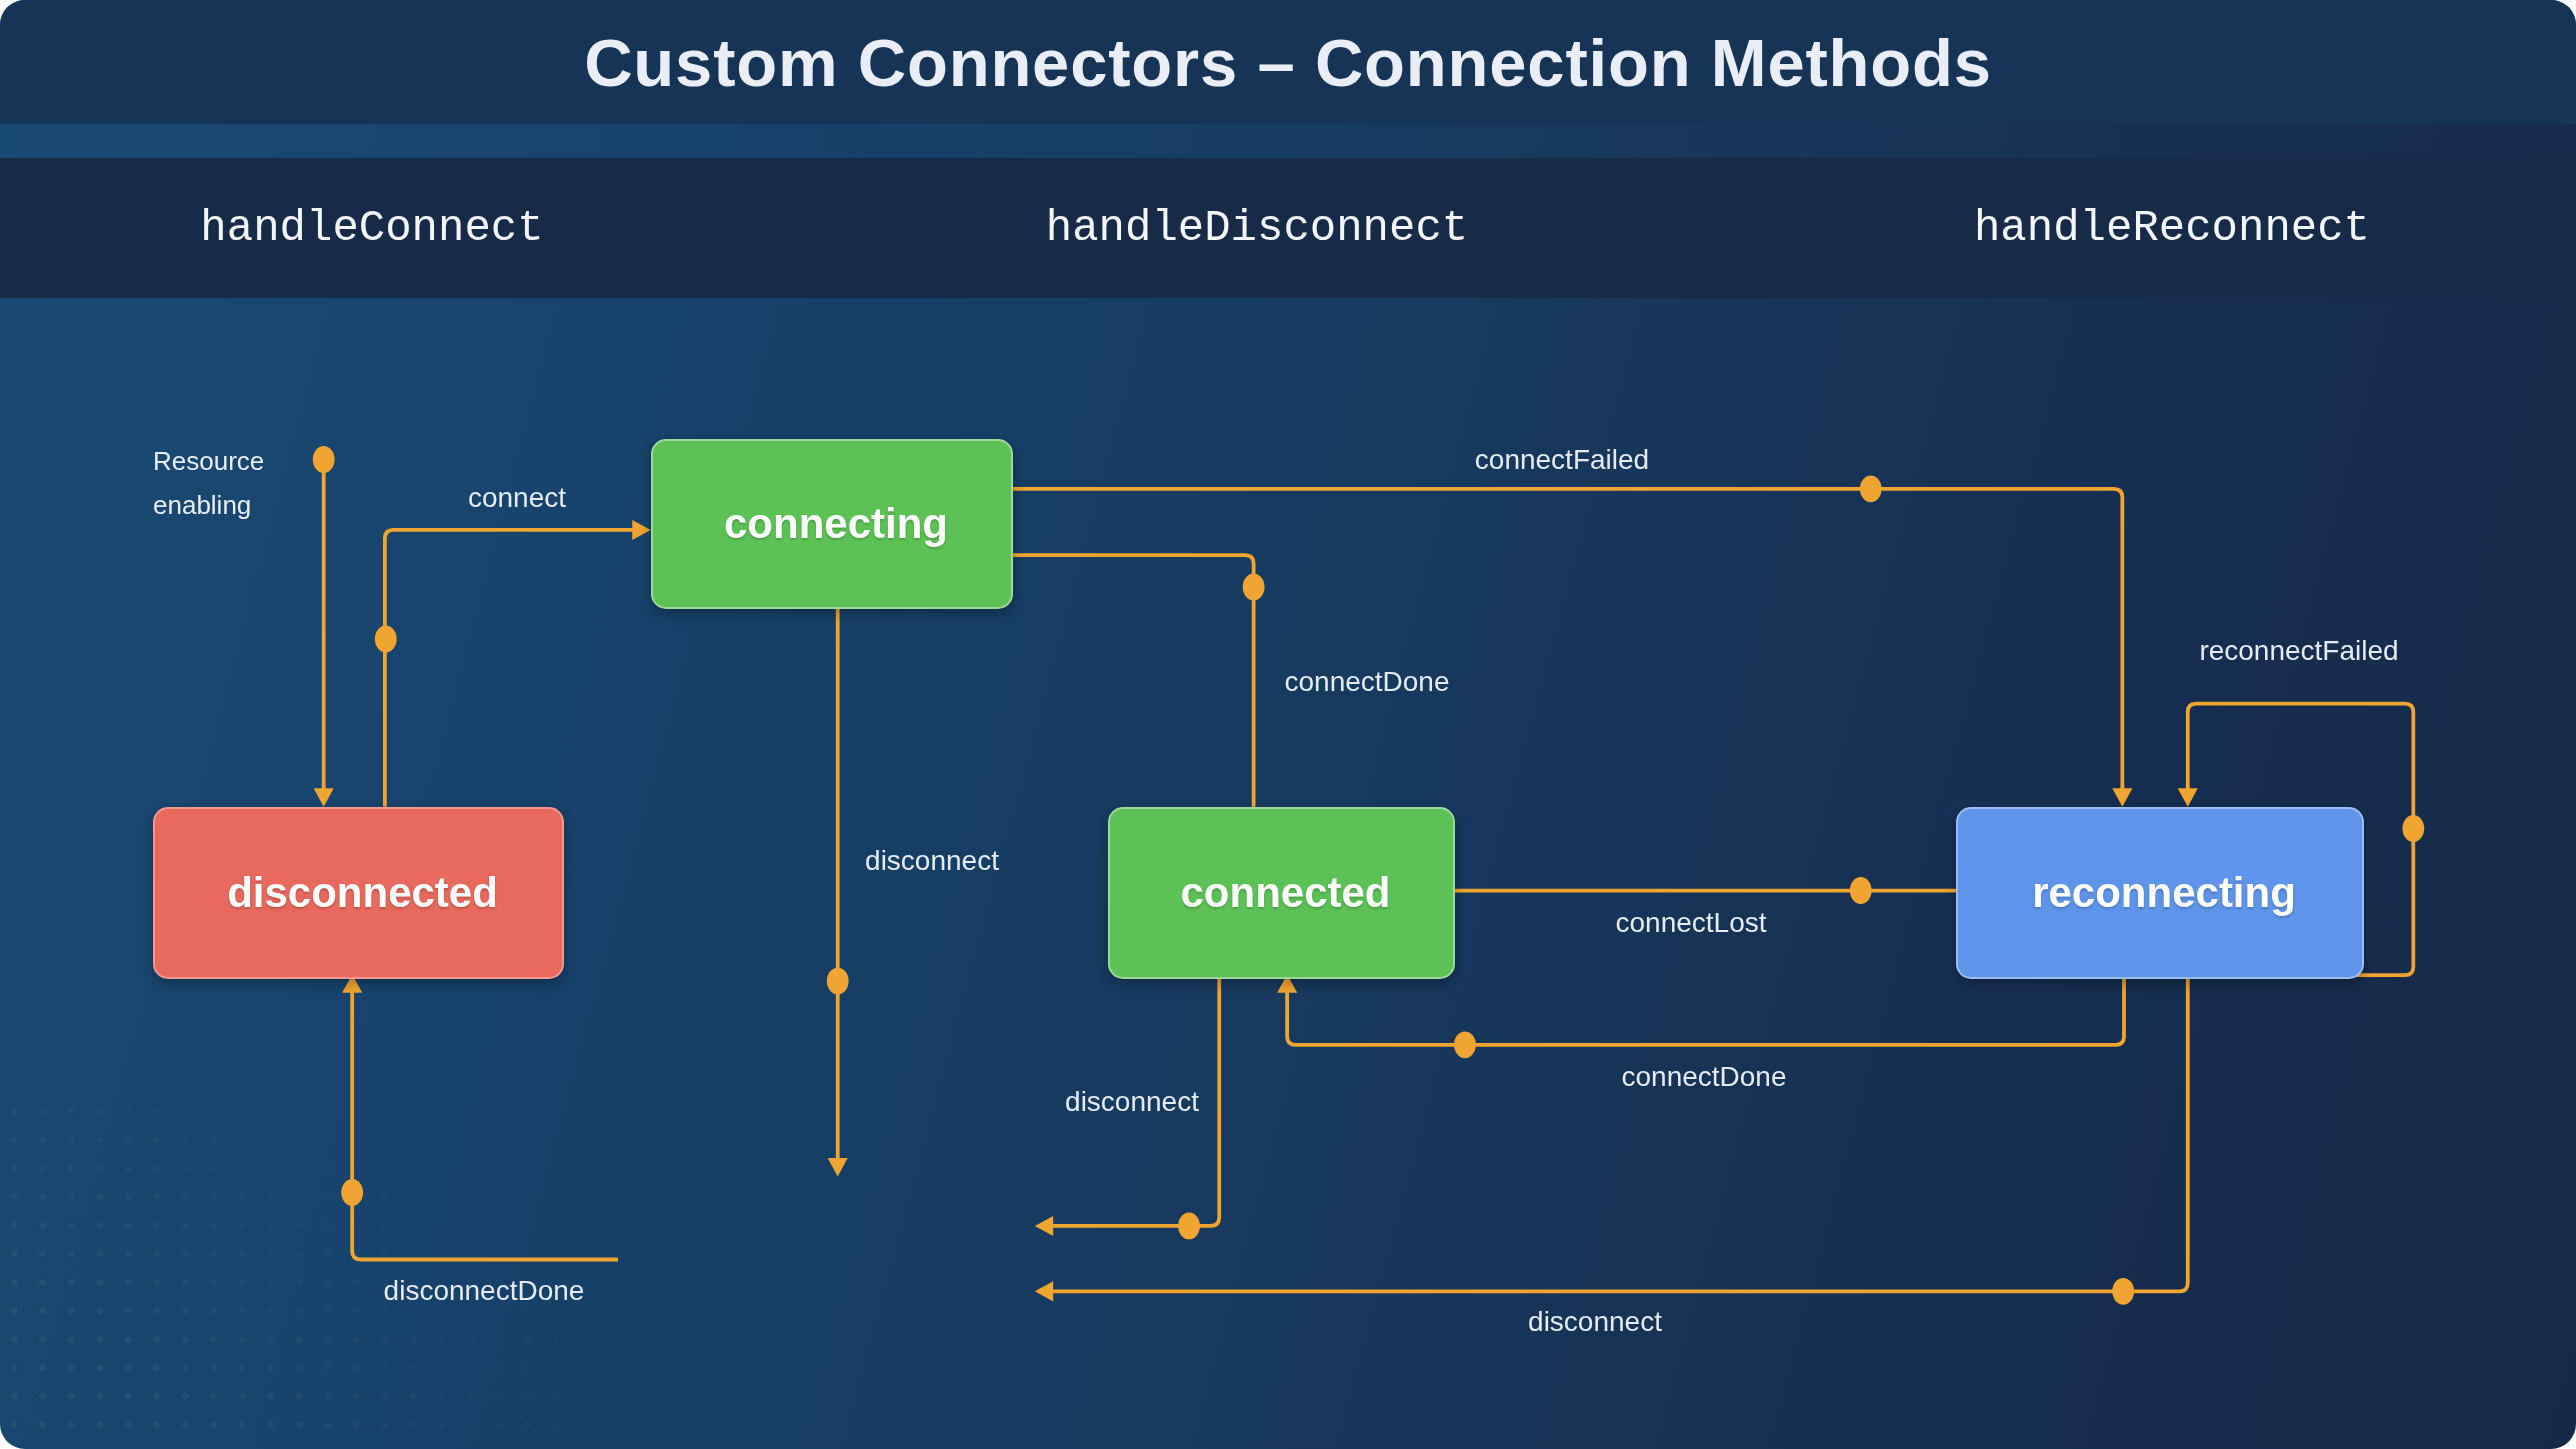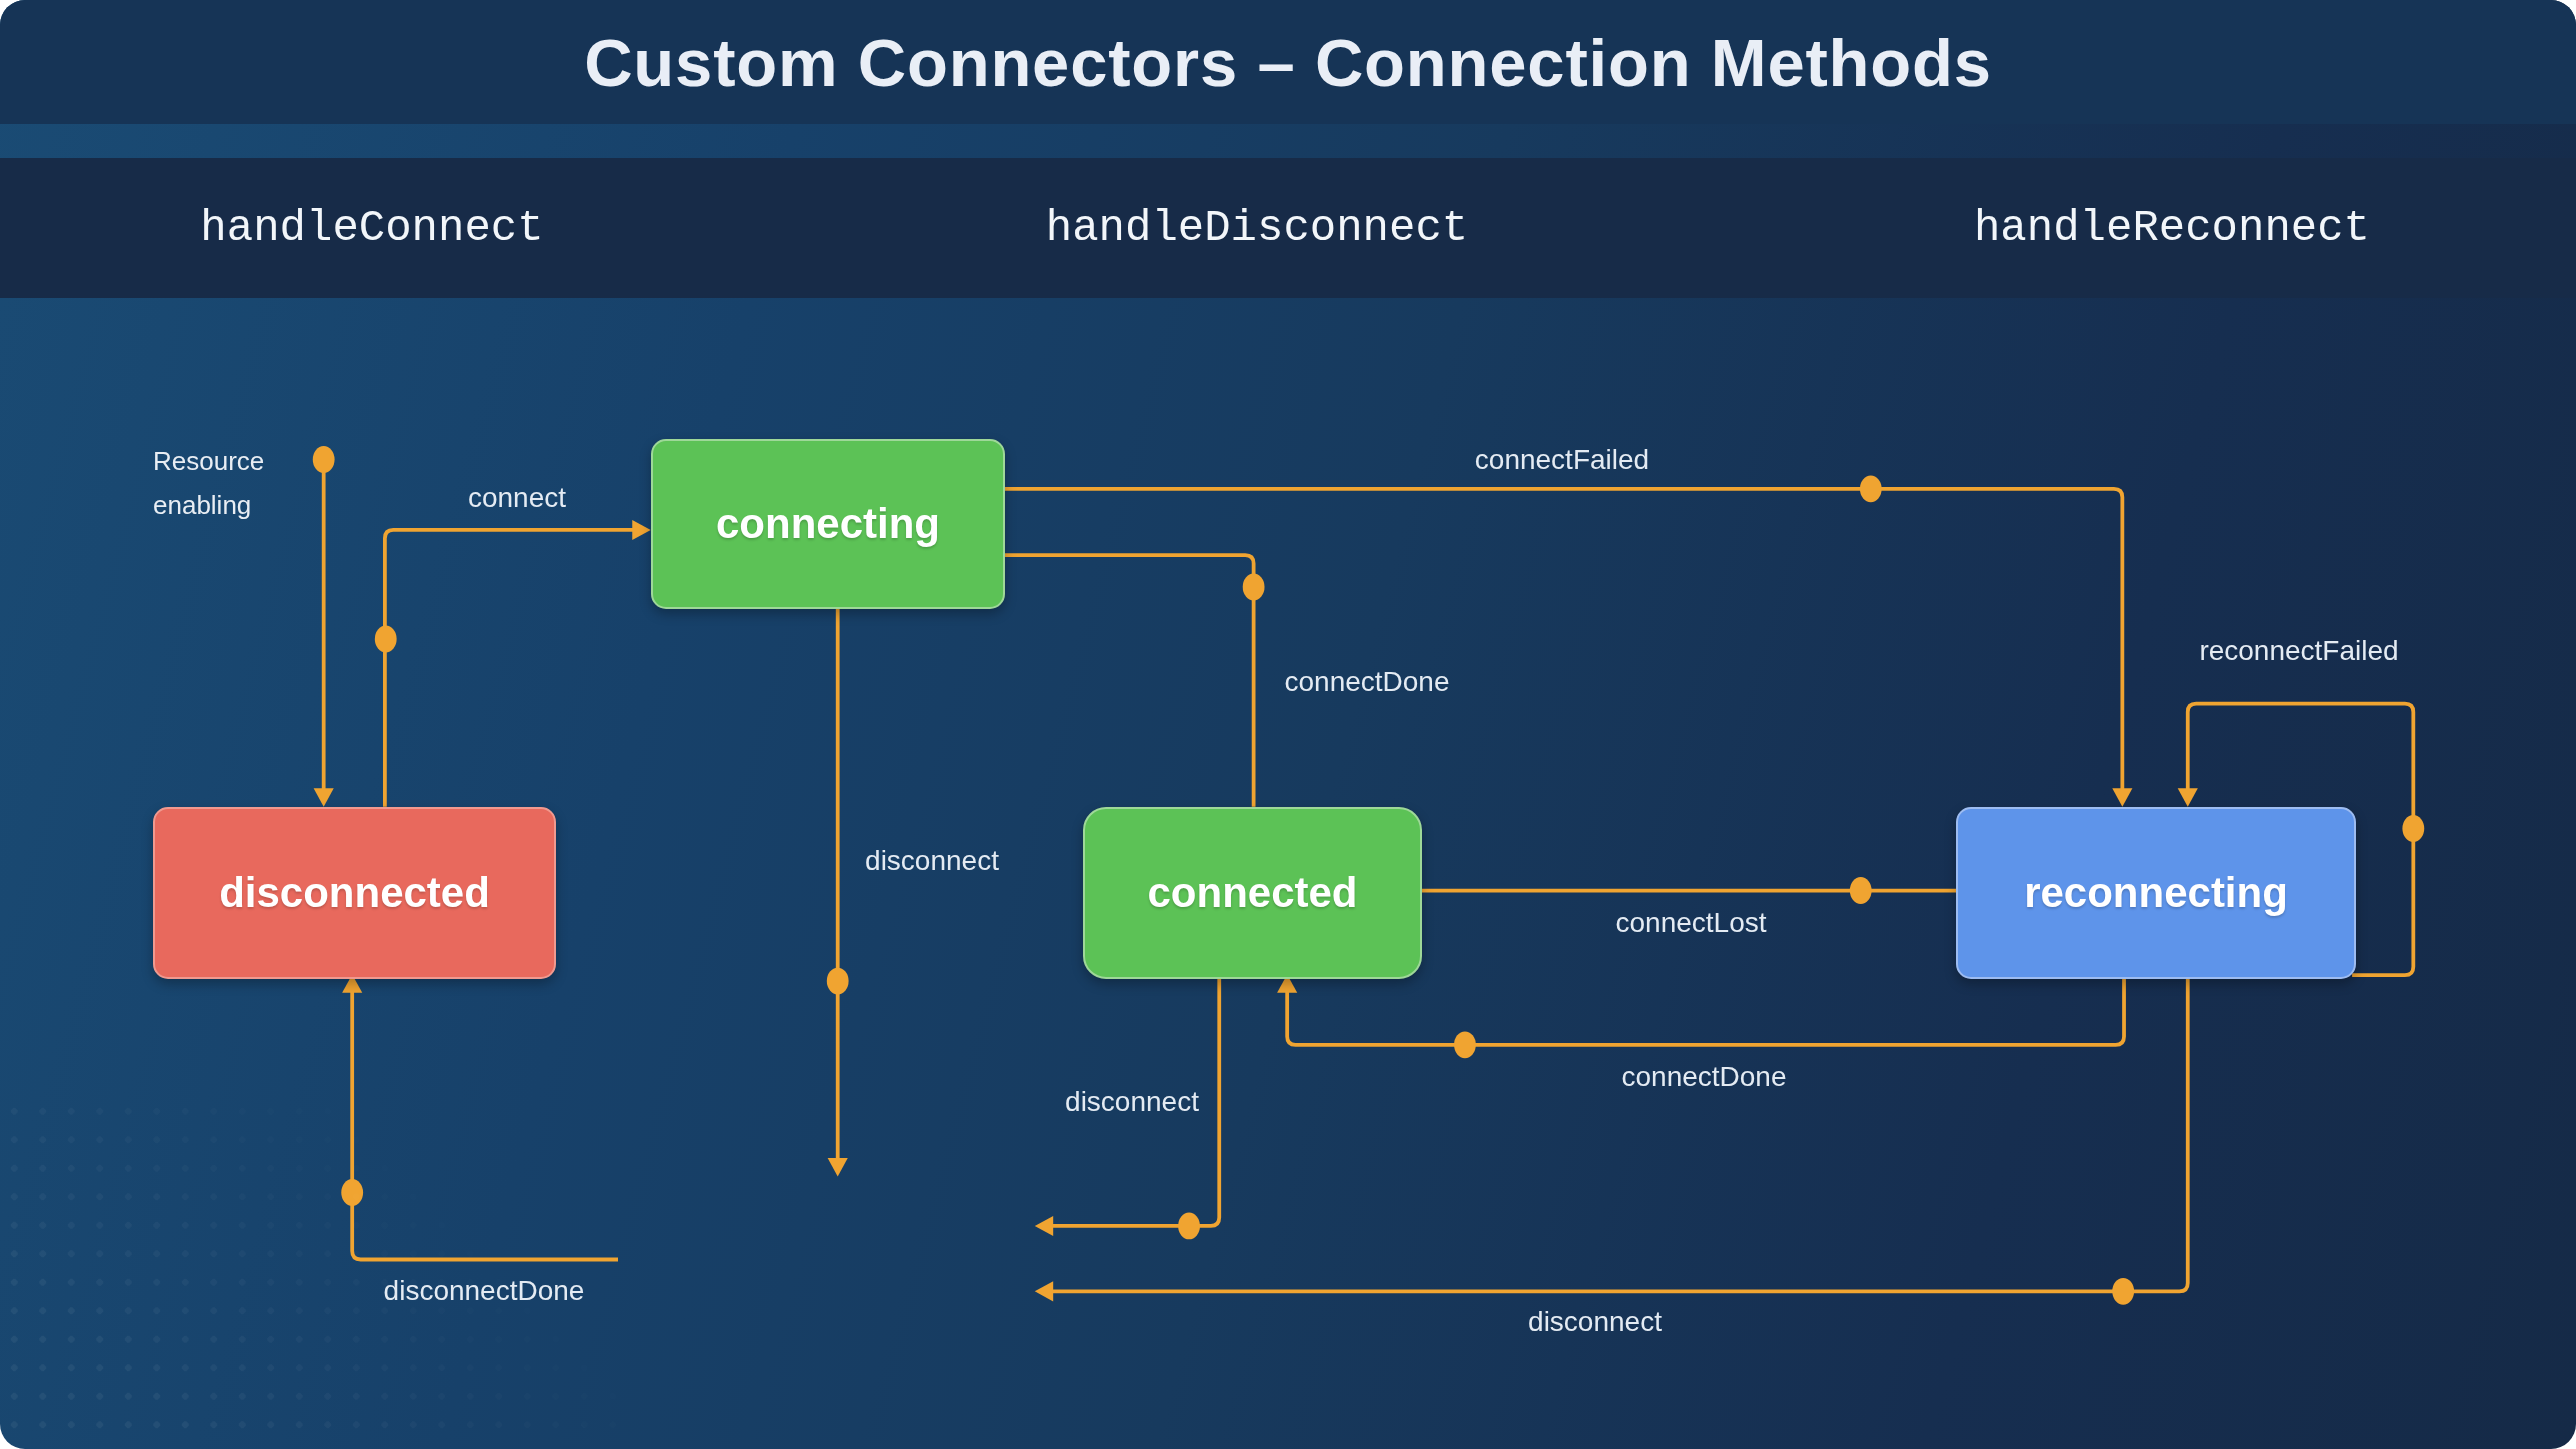--- a/index.html
+++ b/index.html
@@ -35,20 +35,21 @@
     white-space:nowrap;
   }
   .wires{position:absolute;left:0;top:0;}
   .wires path{fill:none;stroke:#f0a431;stroke-width:4.5px;}
   .wires polygon,.wires ellipse{fill:#f0a431;stroke:none;}
   .node{
     position:absolute;display:flex;align-items:center;justify-content:center;
     border-radius:15px;color:#ffffff;font-weight:bold;font-size:42px;
     box-shadow:0 5px 11.7px rgba(0,0,0,0.28);
     text-shadow:0 1.7px 2.5px rgba(0,0,0,0.18);
+    padding-left:8px;
   }
   .node.green{background:#5cc256;border:2.5px solid #9ed898;}
   .node.red{background:#e8695d;border:2.5px solid #f0998f;}
   .node.blue{background:#5e94ea;border:2.5px solid #9dbcf1;}
   .edge-label{
     position:absolute;transform:translate(-50%,-50%);
     color:#e4ebf3;font-size:28px;white-space:nowrap;
   }
   .edge-label-block{
     position:absolute;color:#e9eef4;font-size:26px;line-height:44px;
@@ -113,21 +114,21 @@
     <ellipse cx="2532" cy="1540" rx="13" ry="16"></ellipse>
     <ellipse cx="420" cy="1422" rx="13" ry="16"></ellipse>
   </svg>
 
   <div class="node green" style="left:651px;top:439px;width:350px;height:166px;">
     <span>connecting</span>
   </div>
   <div class="node red" style="left:153px;top:807px;width:399px;height:168px;text-align:center;">
     <span>disconnected</span>
   </div>
-  <div class="node green" style="left:1083px;top:807px;width:335px;height:168px;border-radius:23px;">
+  <div class="node green" style="left:1108px;top:807px;width:335px;height:168px;">
     <span>connected</span>
   </div>
   <div class="node blue" style="left:1956px;top:807px;width:396px;height:168px;">
     <span>reconnecting</span>
   </div>
 
   <div class="edge-label-block" style="left:153px;top:439px;">
     <div>Resource</div>
     <div>enabling</div>
   </div>

